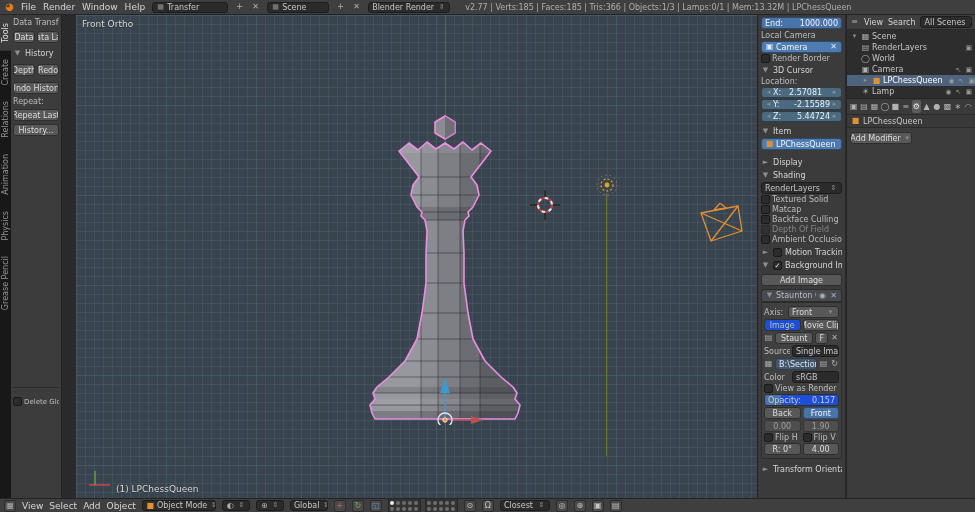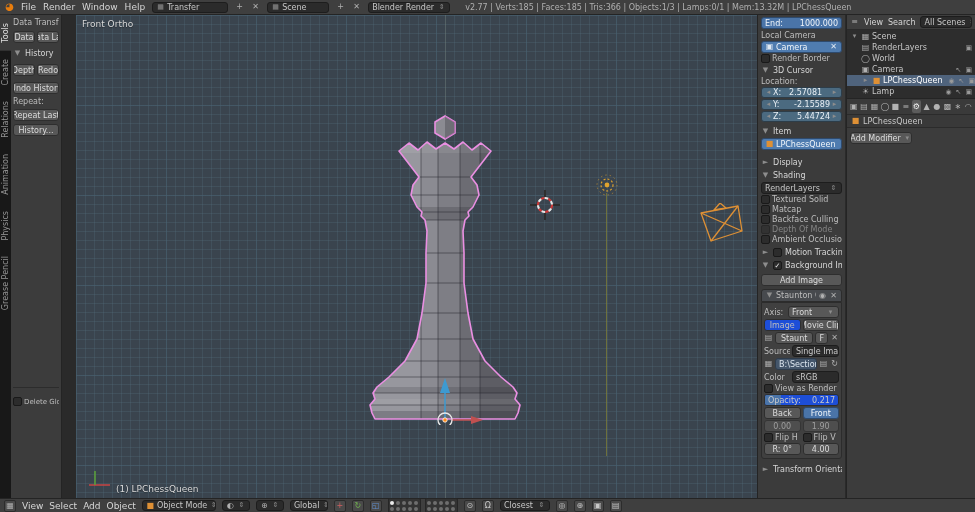--- a/index.html
+++ b/index.html
@@ -278,21 +278,21 @@
   <div class="row">
       <span class="chk"></span>
       <span class="lbl">Matcap</span>
     </div>
   <div class="row">
       <span class="chk"></span>
       <span class="lbl">Backface Culling</span>
     </div>
   <div class="row" style="opacity:.55">
       <span class="chk"></span>
-      <span class="lbl">Depth Of Mode</span>
+      <span class="lbl">Depth Of Field</span>
     </div>
   <div class="row">
       <span class="chk"></span>
       <span class="lbl">Ambient Occlusion</span>
     </div>
 
   <div class="hdr" style="margin-top:2px">
     <span class="ic dim">►</span>
     <span class="chk"></span>
     <span>Motion Tracking</span>
@@ -350,21 +350,21 @@
         <span class="f1">sRGB</span>
       </div>
     </div>
     <div class="row">
       <span class="chk"></span>
       <span class="lbl">View as Render</span>
     </div>
     <div class="sl">
       <div class="fill" style="width:22%"></div>
       <span>Opacity:</span>
-      <span>0.217</span>
+      <span>0.157</span>
     </div>
     <div class="row">
       <div class="btn sm f1">Back</div>
       <div class="btn sm blue f1">Front</div>
     </div>
     <div class="row" style="opacity:.6">
       <div class="btn sm f1">0.00</div>
       <div class="btn sm f1">1.90</div>
     </div>
     <div class="row">

